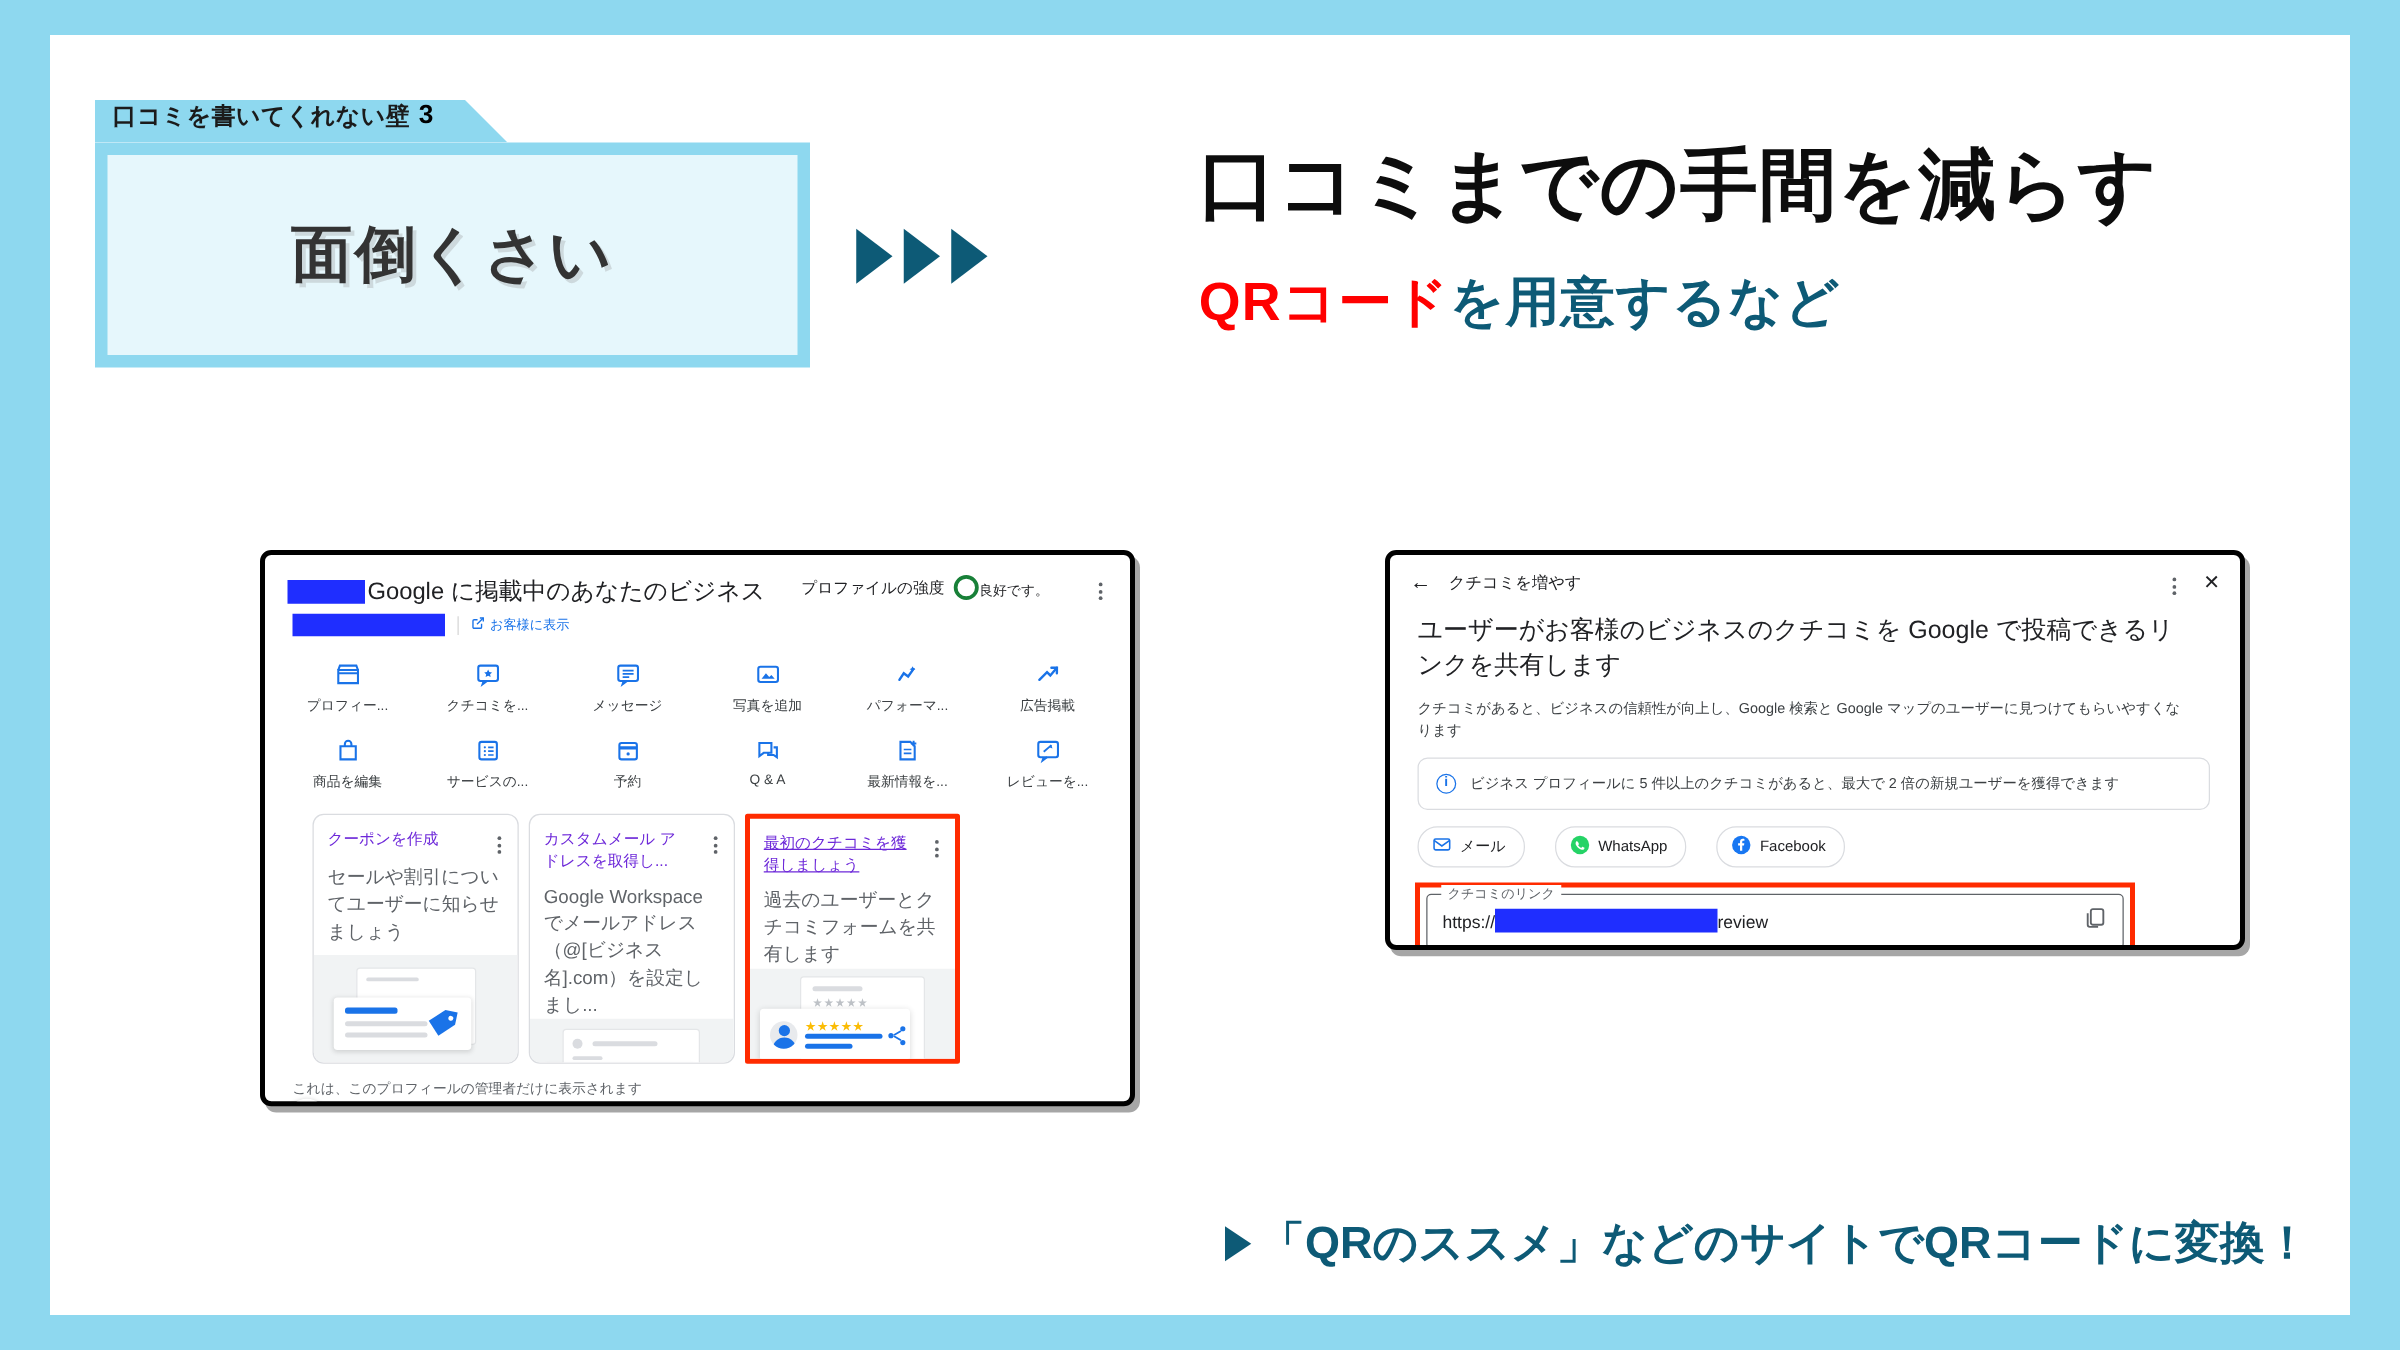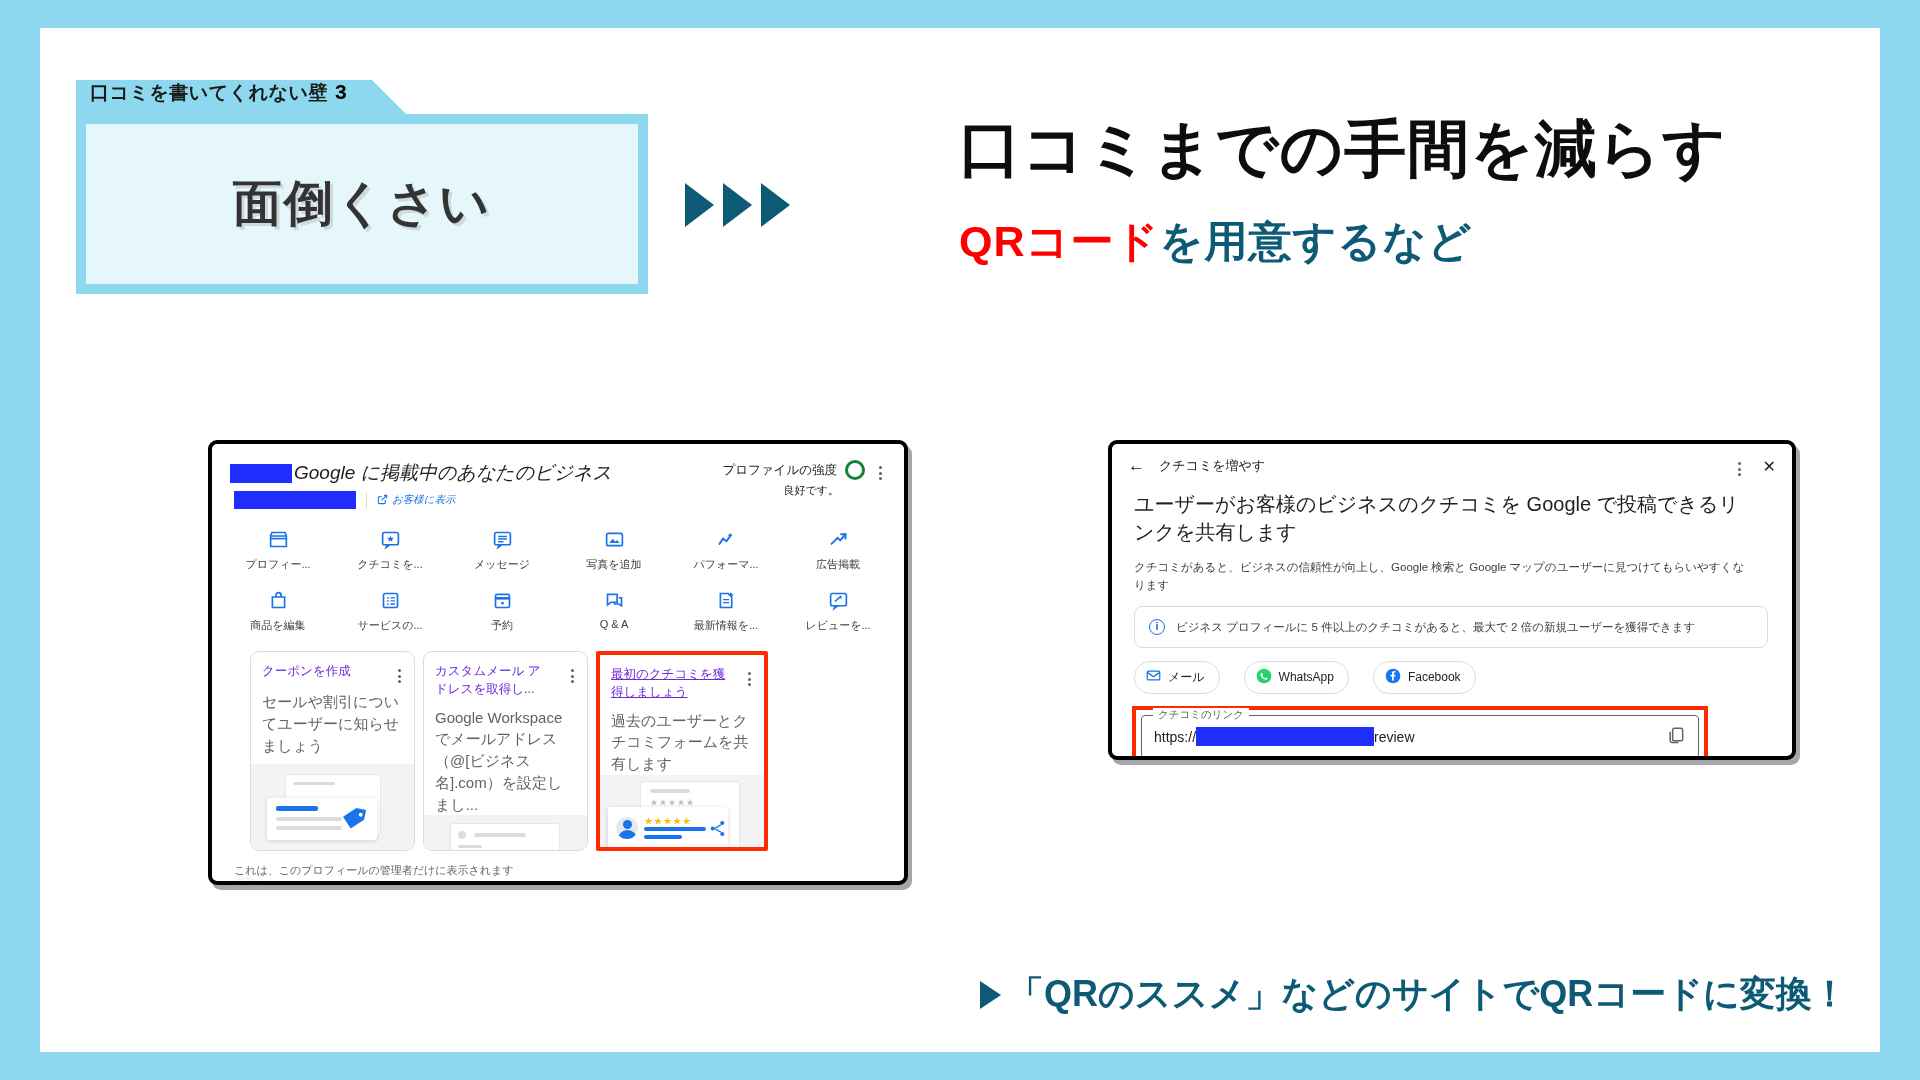--- a/index.html
+++ b/index.html
@@ -102,21 +102,21 @@
     border: 4px solid #000000;
     border-radius: 9px;
     box-shadow: 4px 5px 0 rgba(0,0,0,.35);
     overflow: hidden;
     font-family: "Liberation Sans", sans-serif;
   }
   .gbp-header {
     padding: 16px 18px 6px 18px;
     display: flex; align-items: flex-start;
   }
-  .gbp-title-col { flex: 1; position: relative; font-style: italic; }
+  .gbp-title-col { flex: 1; position: relative; }
   .gbp-title-line {
     display: flex; align-items: center;
     font-size: 19px; color: #202124;
     white-space: nowrap;
   }
   .redact-name {
     display: inline-block;
     width: 62px; height: 19px;
     background: #1f2eff;
     margin-right: 2px;
@@ -130,21 +130,21 @@
     width: 122px; height: 18px;
     background: #1f2eff;
   }
   .vdivide { width: 1px; height: 15px; background: #d6d6d6; }
   .show-customer {
     display: flex; align-items: center; gap: 4px;
     font-size: 10.5px; color: #1a73e8;
   }
   .gbp-strength {
     text-align: right; padding-right: 6px;
-    display: flex; flex-direction: column; align-items: flex-end;
+    display: flex; flex-direction: row; align-items: flex-end;
   }
   .strength-row { display: flex; align-items: center; gap: 8px; }
   .strength-label { font-size: 12.5px; color: #202124; }
   .strength-ring {
     width: 20px; height: 20px; border-radius: 50%;
     border: 3px solid #188038;
   }
   .strength-good { font-size: 11px; color: #202124; margin-top: 3px; margin-right: 26px; }
   .kebab {
     display: flex; flex-direction: column; gap: 2.5px;

